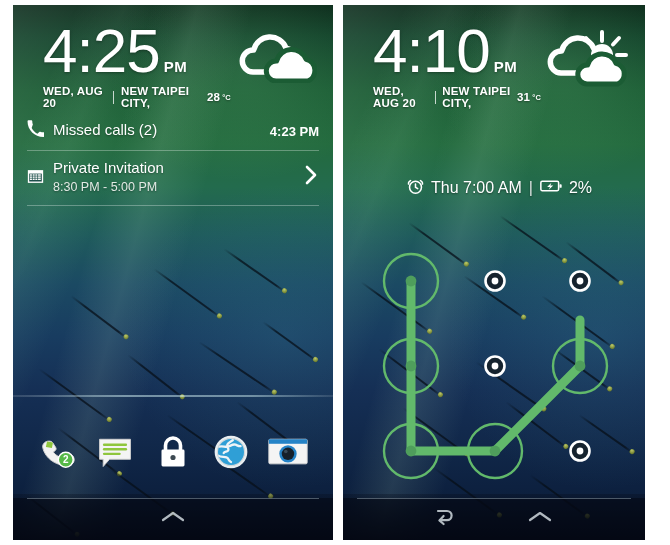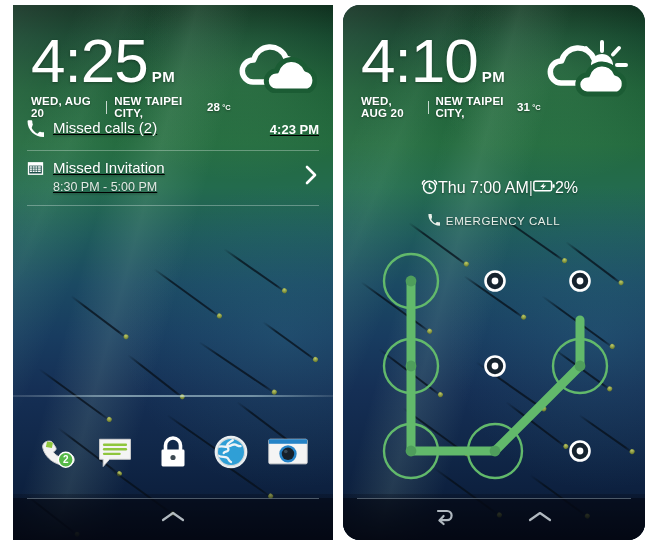--- a/index.html
+++ b/index.html
@@ -17,21 +17,21 @@
 
   
   .phone {
     position: absolute;
     top: 5px;
     height: 535px;
     overflow: hidden;
     background: #10303a;
   }
   .phone.left  { left: 13px;  width: 320px; }
-  .phone.right { left: 343px; width: 302px; border-radius: 17px; }
+  .phone.right { left: 343px; width: 302px; }
 
   
   .wallpaper {
     position: absolute; inset: 0;
     background:
       linear-gradient(118deg, rgba(255,255,255,0.10) 0%, rgba(255,255,255,0) 26%),
       linear-gradient(180deg,
         #0d2c1c 0%,
         #12422a 6%,
         #1b5c34 16%,
@@ -66,21 +66,21 @@
     position: absolute; right: -1px; top: -1.6px;
     width: 5px; height: 5px; border-radius: 50%;
     background: radial-gradient(circle at 35% 35%, #d8e06a, #7d8a27 70%, #4c5518);
   }
   .dark-bottom {
     position: absolute; left:0; right:0; bottom:0; height: 46px;
     background: linear-gradient(180deg, rgba(6,12,26,0.30), rgba(5,9,20,0.92));
   }
 
   
-  .clockwrap { position: absolute; left: 4px; right: 0; top: 0; padding: 26px 14px 0 14px; }
+  .clockwrap { position: absolute; left: 16px; right: 0; top: 0; padding: 16px 14px 0 14px; }
   .clockrow { display: flex; align-items: flex-start; justify-content: space-between; }
   .time {
     color: #ffffff;
     font-size: 62px;
     line-height: 60px;
     font-weight: 300;
     letter-spacing: -1px;
     text-shadow: 0 1px 3px rgba(0,0,0,.35);
     display: flex; align-items: flex-end;
   }
@@ -100,21 +100,21 @@
   }
   .datecity .sep { display:inline-block; width:1px; height:13px; background: rgba(255,255,255,.75); }
   .deg { font-size: 7.5px; vertical-align: super; font-weight: 700; }
   .weather-ico { margin-top: 8px; margin-right: 2px; }
 
   
   .notifs { position: absolute; left: 0; right: 0; top: 105px; }
   .notif {
     position: relative;
     padding: 8px 14px 9px 14px;
-    display: flex; align-items: flex-start; text-decoration: underline;
+    display: flex; align-items: center;
   }
   .notif + .notif::before {
     content: ""; position: absolute; left: 14px; right: 14px; top: 0;
     height: 1px; background: rgba(255,255,255,.30);
   }
   .notif .nico { width: 26px; flex: 0 0 26px; padding-top: 2px; }
   .notif .ntext { flex: 1; }
   .ntitle {
     color: #ffffff; font-size: 15px; font-weight: 400; line-height: 19px;
     text-shadow: 0 1px 2px rgba(0,0,0,.35);
@@ -150,21 +150,21 @@
   }
   .navbar::before {
     content:""; position:absolute; left:14px; right:14px; top:0; height:1px;
     background: rgba(210,230,240,.35);
   }
   .navbtn { opacity: .85; }
 
   
   .statusline {
     position: absolute; left: 0; right: 0; top: 172px;
-    display: flex; align-items: center; justify-content: center; 
+    display: flex; align-items: center; justify-content: center; gap: 7px;
     color: #ffffff; font-size: 16px; font-weight: 400;
     text-shadow: 0 1px 2px rgba(0,0,0,.45);
     margin-left: 11px;
   }
   .statusline .bar { color: rgba(255,255,255,.85); }
   .emergency {
     position: absolute; left: 0; right: 0; top: 209px;
     display: flex; align-items: center; justify-content: center; gap: 6px;
     color: #e9efe9; font-size: 11.5px; letter-spacing: .6px;
     text-shadow: 0 1px 2px rgba(0,0,0,.45);
@@ -280,21 +280,21 @@
               <rect x="9.8" y="9.9" width="2.4" height="1.7"></rect>
                 <rect x="13" y="9.9" width="3.2" height="1.7"></rect>
               <rect x="3.4" y="12.4" width="2.4" height="1.7"></rect>
                 <rect x="6.6" y="12.4" width="2.4" height="1.7"></rect>
               <rect x="9.8" y="12.4" width="2.4" height="1.7"></rect>
                 <rect x="13" y="12.4" width="3.2" height="1.7"></rect>
             </g>
           </svg>
         </div>
         <div class="ntext">
-          <div class="ntitle">Missed Invitation</div>
+          <div class="ntitle">Private Invitation</div>
           <div class="nsub">8:30 PM - 5:00 PM</div>
         </div>
         <div class="chev-r">
           <svg width="15" height="22" viewBox="0 0 15 22" fill="none" stroke="#ffffff" stroke-width="2.6" stroke-linecap="round" stroke-linejoin="round">
             <path d="M3 3 L11 11 L3 19"></path>
           </svg>
         </div>
       </div>
 
       <div style="position:relative;height:1px">
@@ -459,28 +459,20 @@
       <span>
         <svg width="22" height="14" viewBox="0 0 26 15">
           <rect x="1" y="2" width="21" height="11" rx="1.6" fill="none" stroke="#ffffff" stroke-width="1.8"></rect>
           <rect x="23" y="5.4" width="2.6" height="4.2" rx="1" fill="#ffffff"></rect>
           <path d="M13.5 3.6 L8.4 8.6 H11.8 L10.4 11.8 L15.6 6.8 H12.2 Z" fill="#ffffff"></path>
         </svg>
       </span>
       <span>2%</span>
     </div>
 
-    <div class="emergency">
-      <span>
-        <svg width="12" height="12" viewBox="0 0 24 24" fill="#e9efe9">
-          <path d="M6.6 10.8c1.8 3.5 4.6 6.3 8.1 8.1l2.7-2.7c.35-.35.85-.45 1.3-.3 1.4.47 2.95.72 4.55.72.7 0 1.25.55 1.25 1.25V22c0 .7-.55 1.25-1.25 1.25C10.7 23.25 .75 13.3 .75 1c0-.7.56-1.25 1.25-1.25h4.2c.7 0 1.25.55 1.25 1.25 0 1.6.25 3.15.72 4.55.14.45.04.95-.31 1.3L6.6 10.8z"></path>
-        </svg>
-      </span>
-      <span>EMERGENCY CALL</span>
-    </div>
 
     <div class="pattern">
       <svg width="318" height="535" viewBox="0 0 318 535">
 
         <g>
           <circle cx="152" cy="276" r="9.5" fill="#16232e"></circle>
           <circle cx="152" cy="276" r="9.5" fill="none" stroke="#ffffff" stroke-width="2.6"></circle>
           <circle cx="152" cy="276" r="3.4" fill="#ffffff"></circle>
         </g>
         <g>

